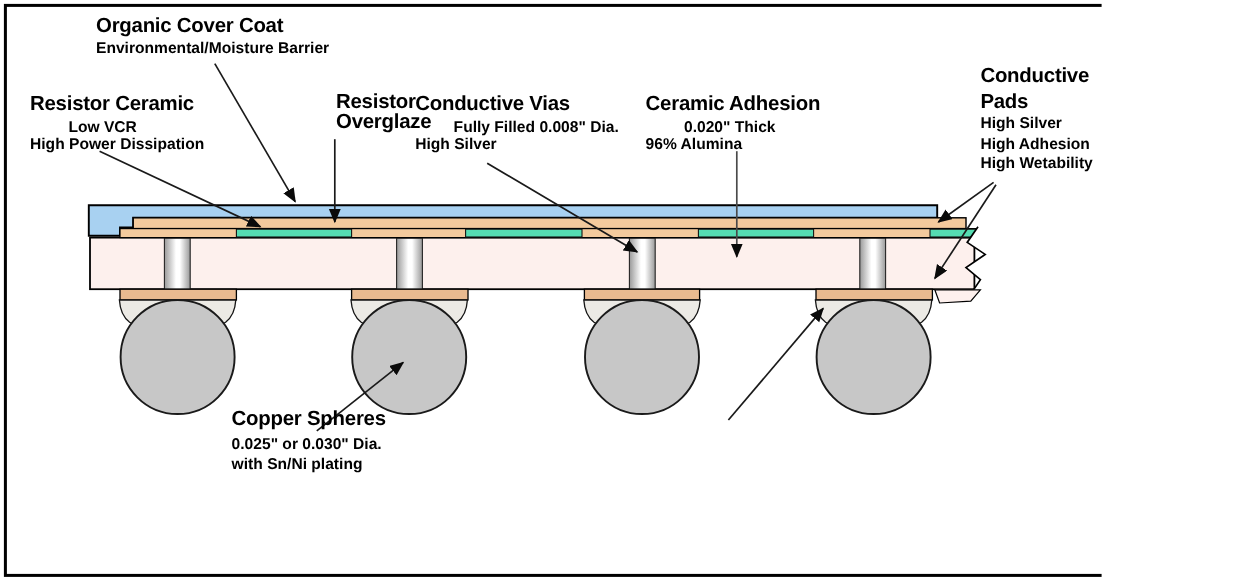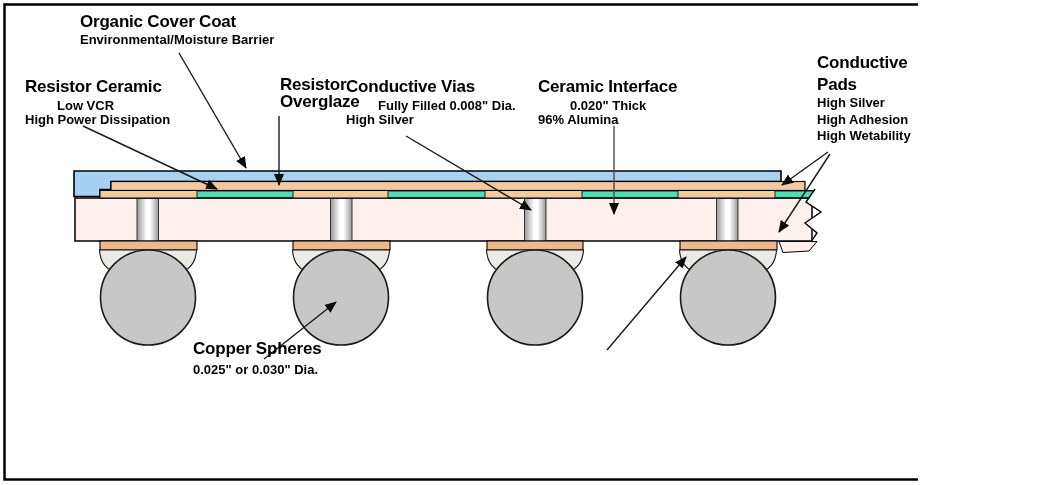--- a/index.html
+++ b/index.html
@@ -113,32 +113,33 @@
     <div class="t med">Overglaze</div>
   </div>
 
   <div class="lbl" style="left:346px;top:77px;">
     <div class="t">Conductive Vias</div>
     <div class="b v gap">Fully Filled 0.008" Dia.</div>
     <div class="b v">High Silver</div>
   </div>
 
   <div class="lbl" style="left:538px;top:77px;">
-    <div class="t">Ceramic Interface</div>
+    <div class="t">Ceramic Adhesion</div>
     <div class="b gap">0.020" Thick</div>
     <div class="b">96% Alumina</div>
   </div>
 
   <div class="lbl" style="left:817px;top:52px;">
     <div class="t tall">Conductive</div>
     <div class="t tall">Pads</div>
     <div class="b med">High Silver</div>
     <div class="b med">High Adhesion</div>
     <div class="b med">High Wetability</div>
   </div>
 
   <div class="lbl" style="left:193px;top:339px;">
     <div class="t">Copper Spheres</div>
     <div class="b med gap2">0.025" or 0.030" Dia.</div>
+    <div class="b med">with Sn/Ni plating</div>
   </div>
 
 
 </div>
 
 </body></html>

